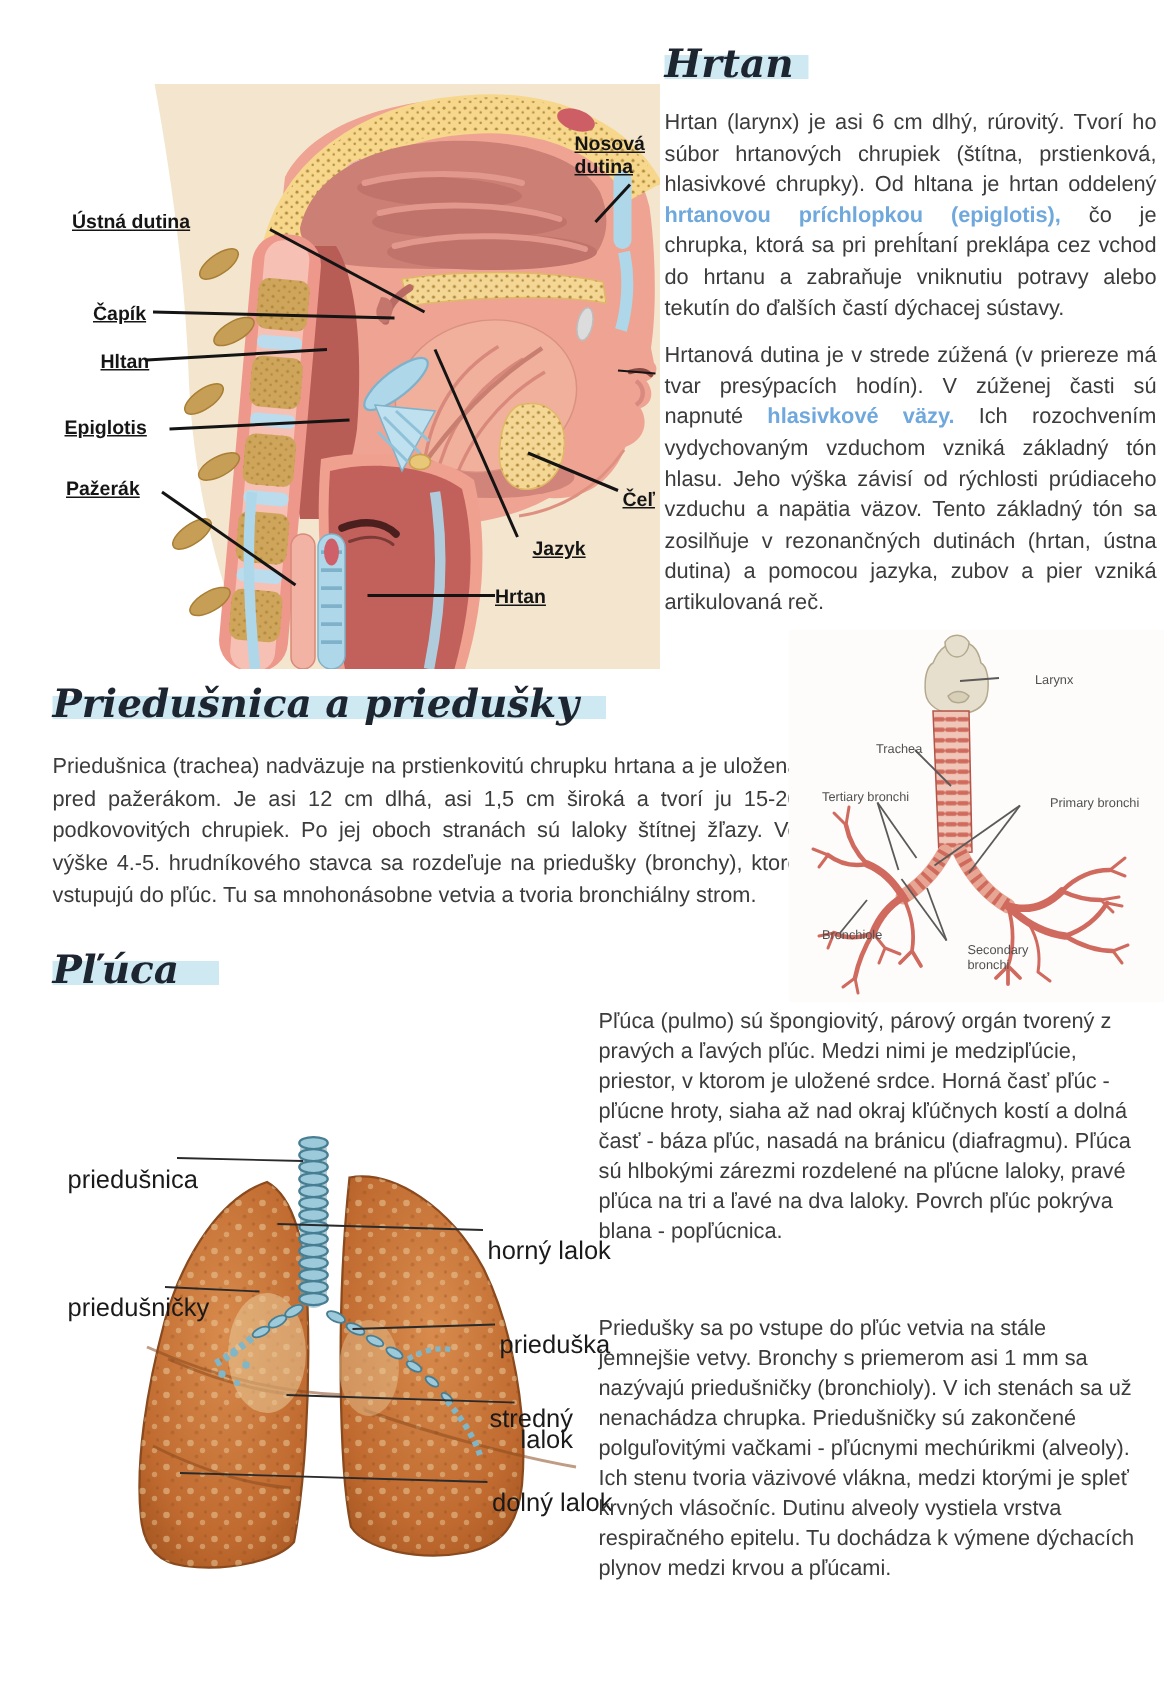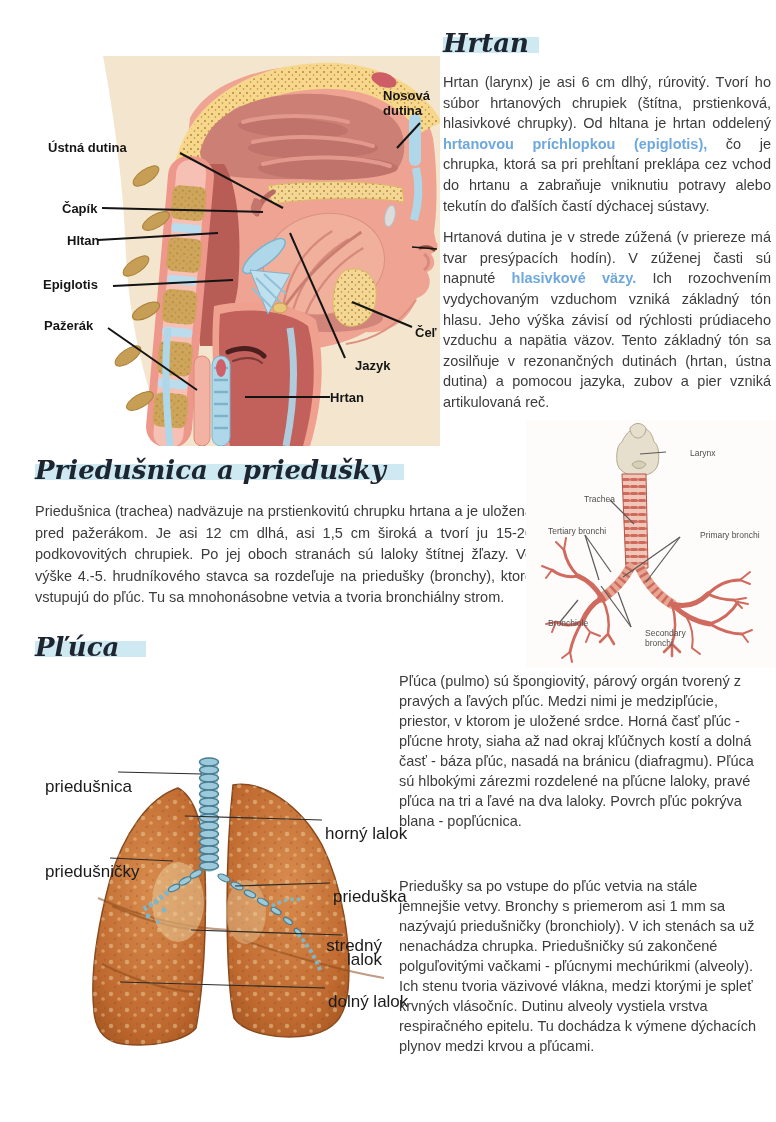--- a/index.html
+++ b/index.html
@@ -21,21 +21,21 @@
   #sec2-para .body-p{line-height:21.6px;}
   #sec3-head{left:35px;top:632px;}
   #col2{left:399px;top:671px;width:360px;}
   #col2 .body-p{line-height:20px;}
   
   .fig{position:absolute;}
   #fig-head{left:28px;top:56px;width:412px;height:390px;}
   #fig-trachea{left:526px;top:420px;width:250px;height:248px;}
   #fig-lungs{left:28px;top:750px;width:368px;height:308px;}
   .fig svg{position:absolute;left:0;top:0;}
-  .head-lbl{position:absolute;font-size:13px;font-weight:bold;color:#151515;line-height:15px;white-space:nowrap;}
+  .head-lbl{position:absolute;font-size:13px;font-weight:bold;color:#151515;line-height:15px;white-space:nowrap;text-decoration:underline;}
   .head-lbl.wrap{white-space:normal;width:62px;}
   .lungs-lbl{position:absolute;font-size:17px;color:#1a1a1a;line-height:14px;white-space:nowrap;margin-top:14px;}
   .lungs-lbl.right{text-align:right;}
   .tr-lbl{position:absolute;font-size:8.5px;color:#4f4f4f;line-height:10px;white-space:nowrap;padding-left:18px;}
   .tr-lbl.wrap{white-space:normal;width:58px;}
 </style>
 </head>
 <body>
 
 <div class="page">

